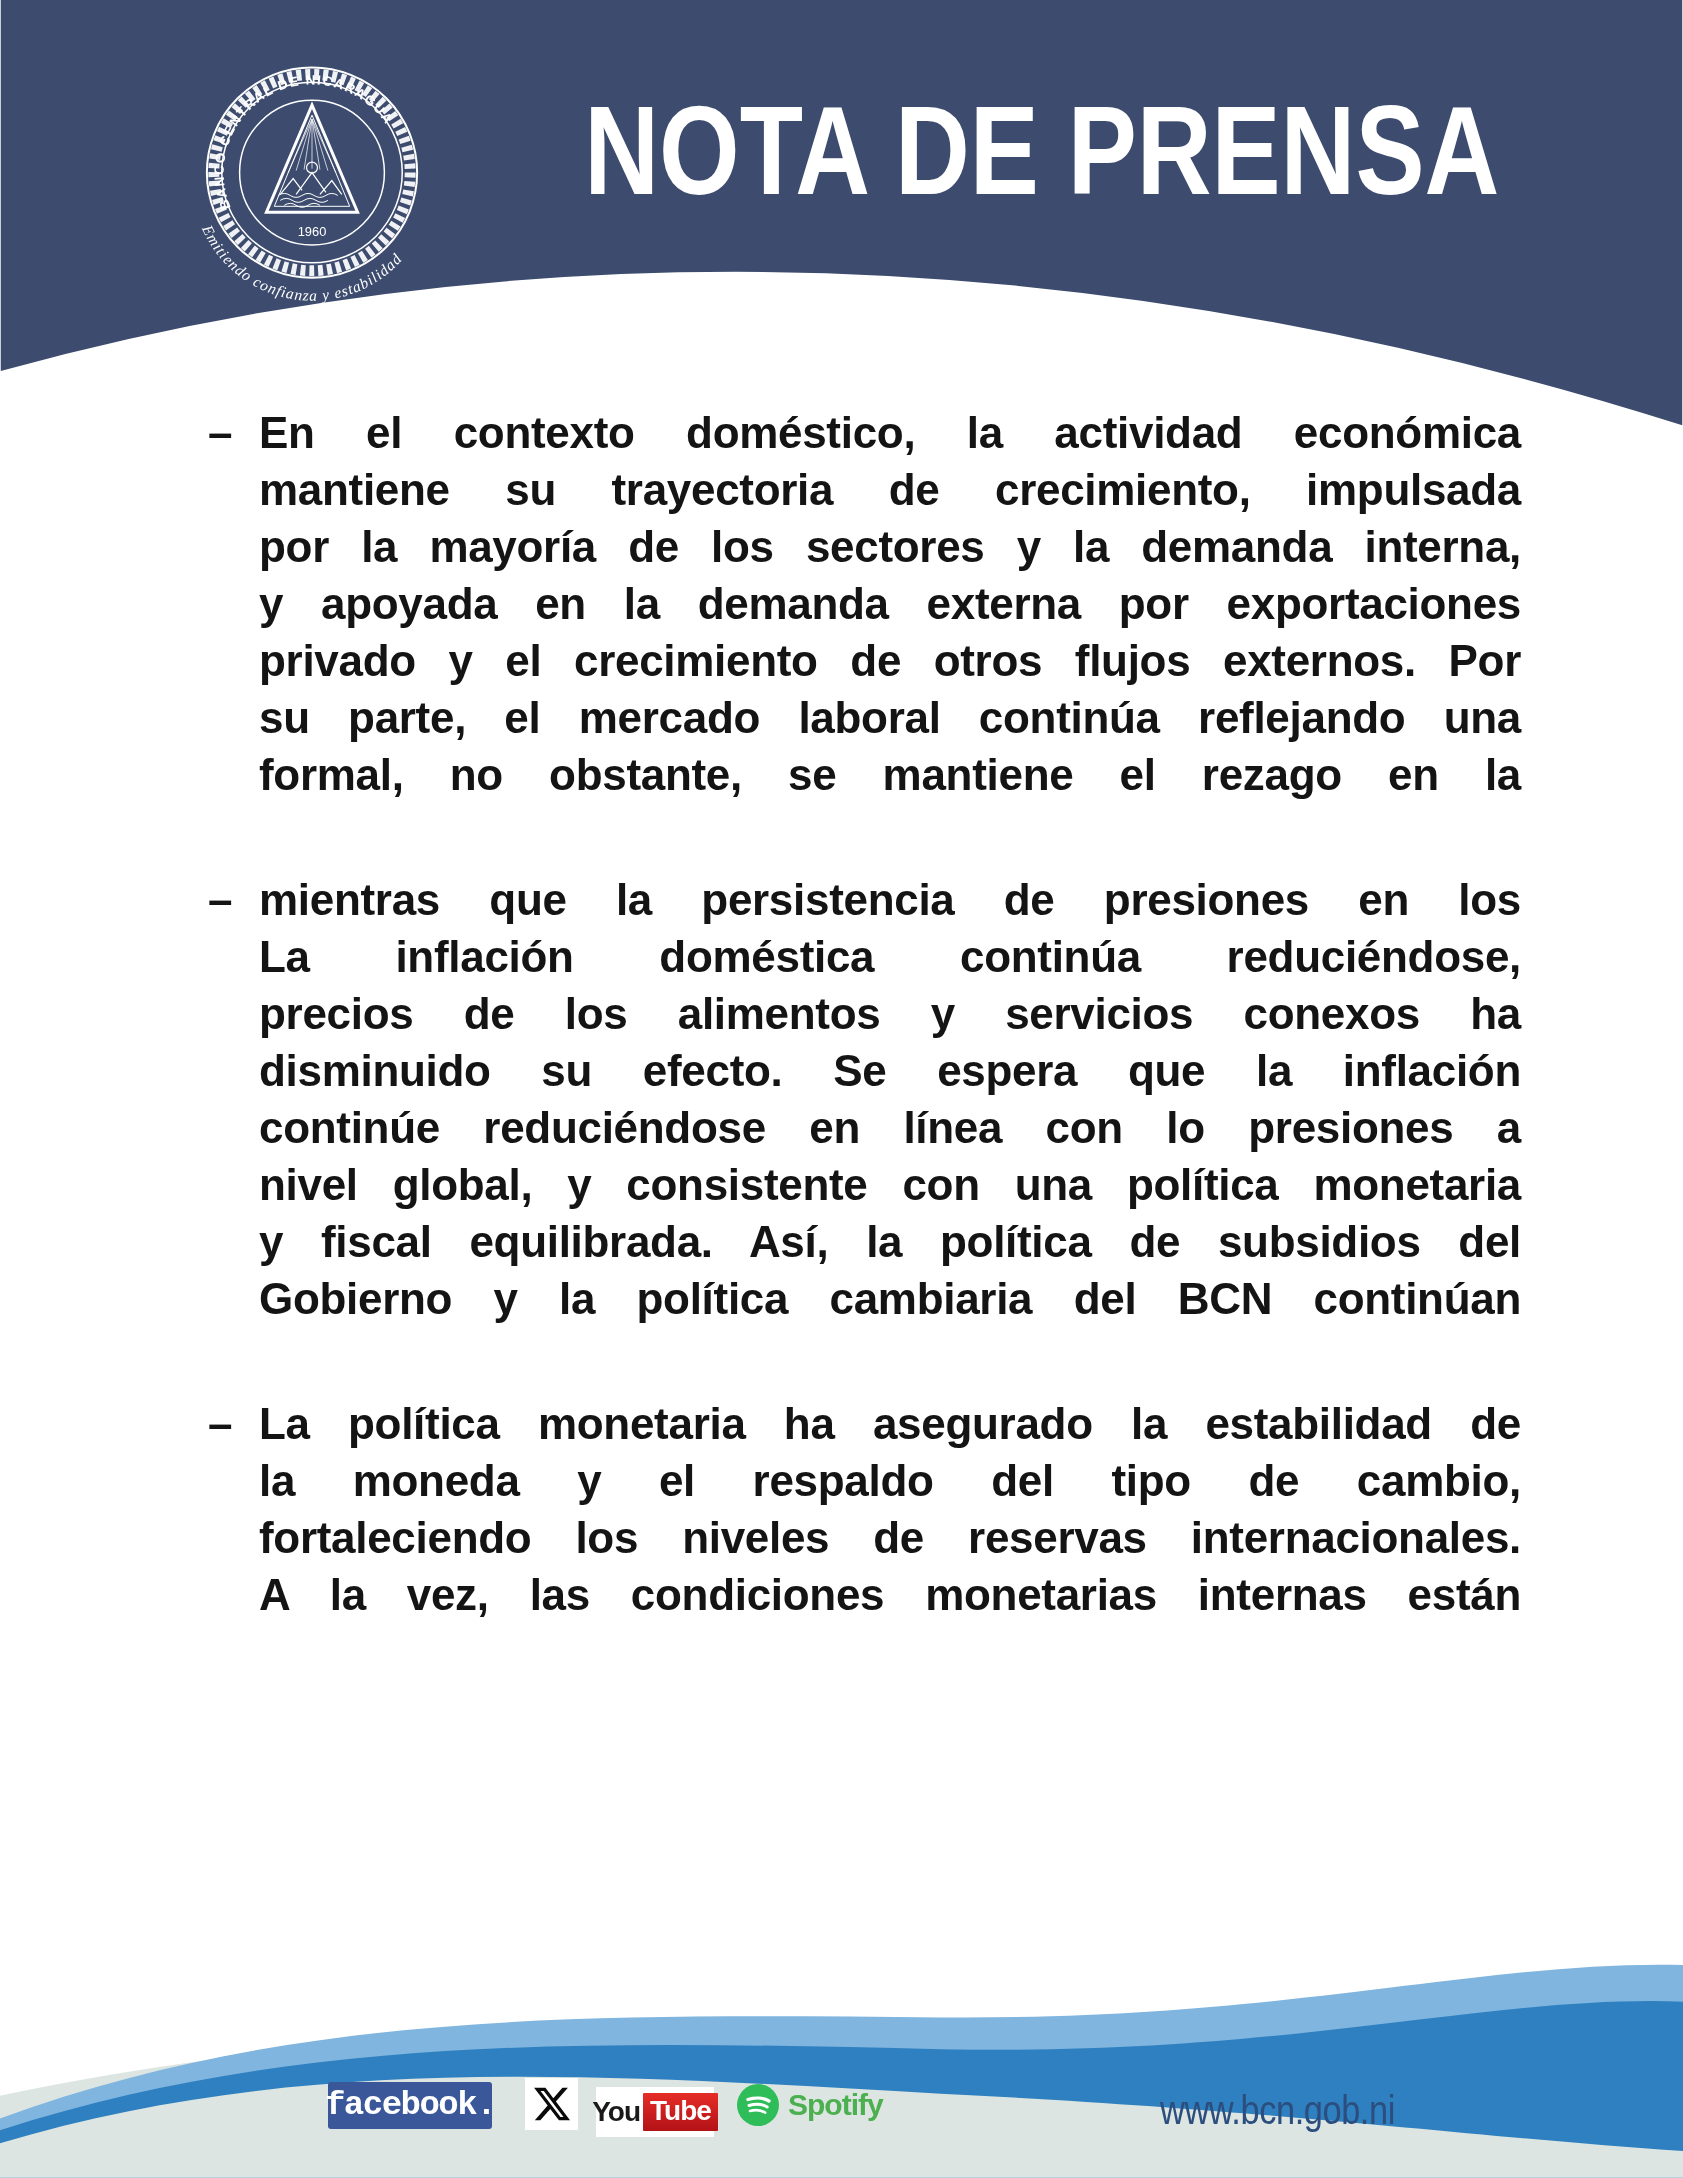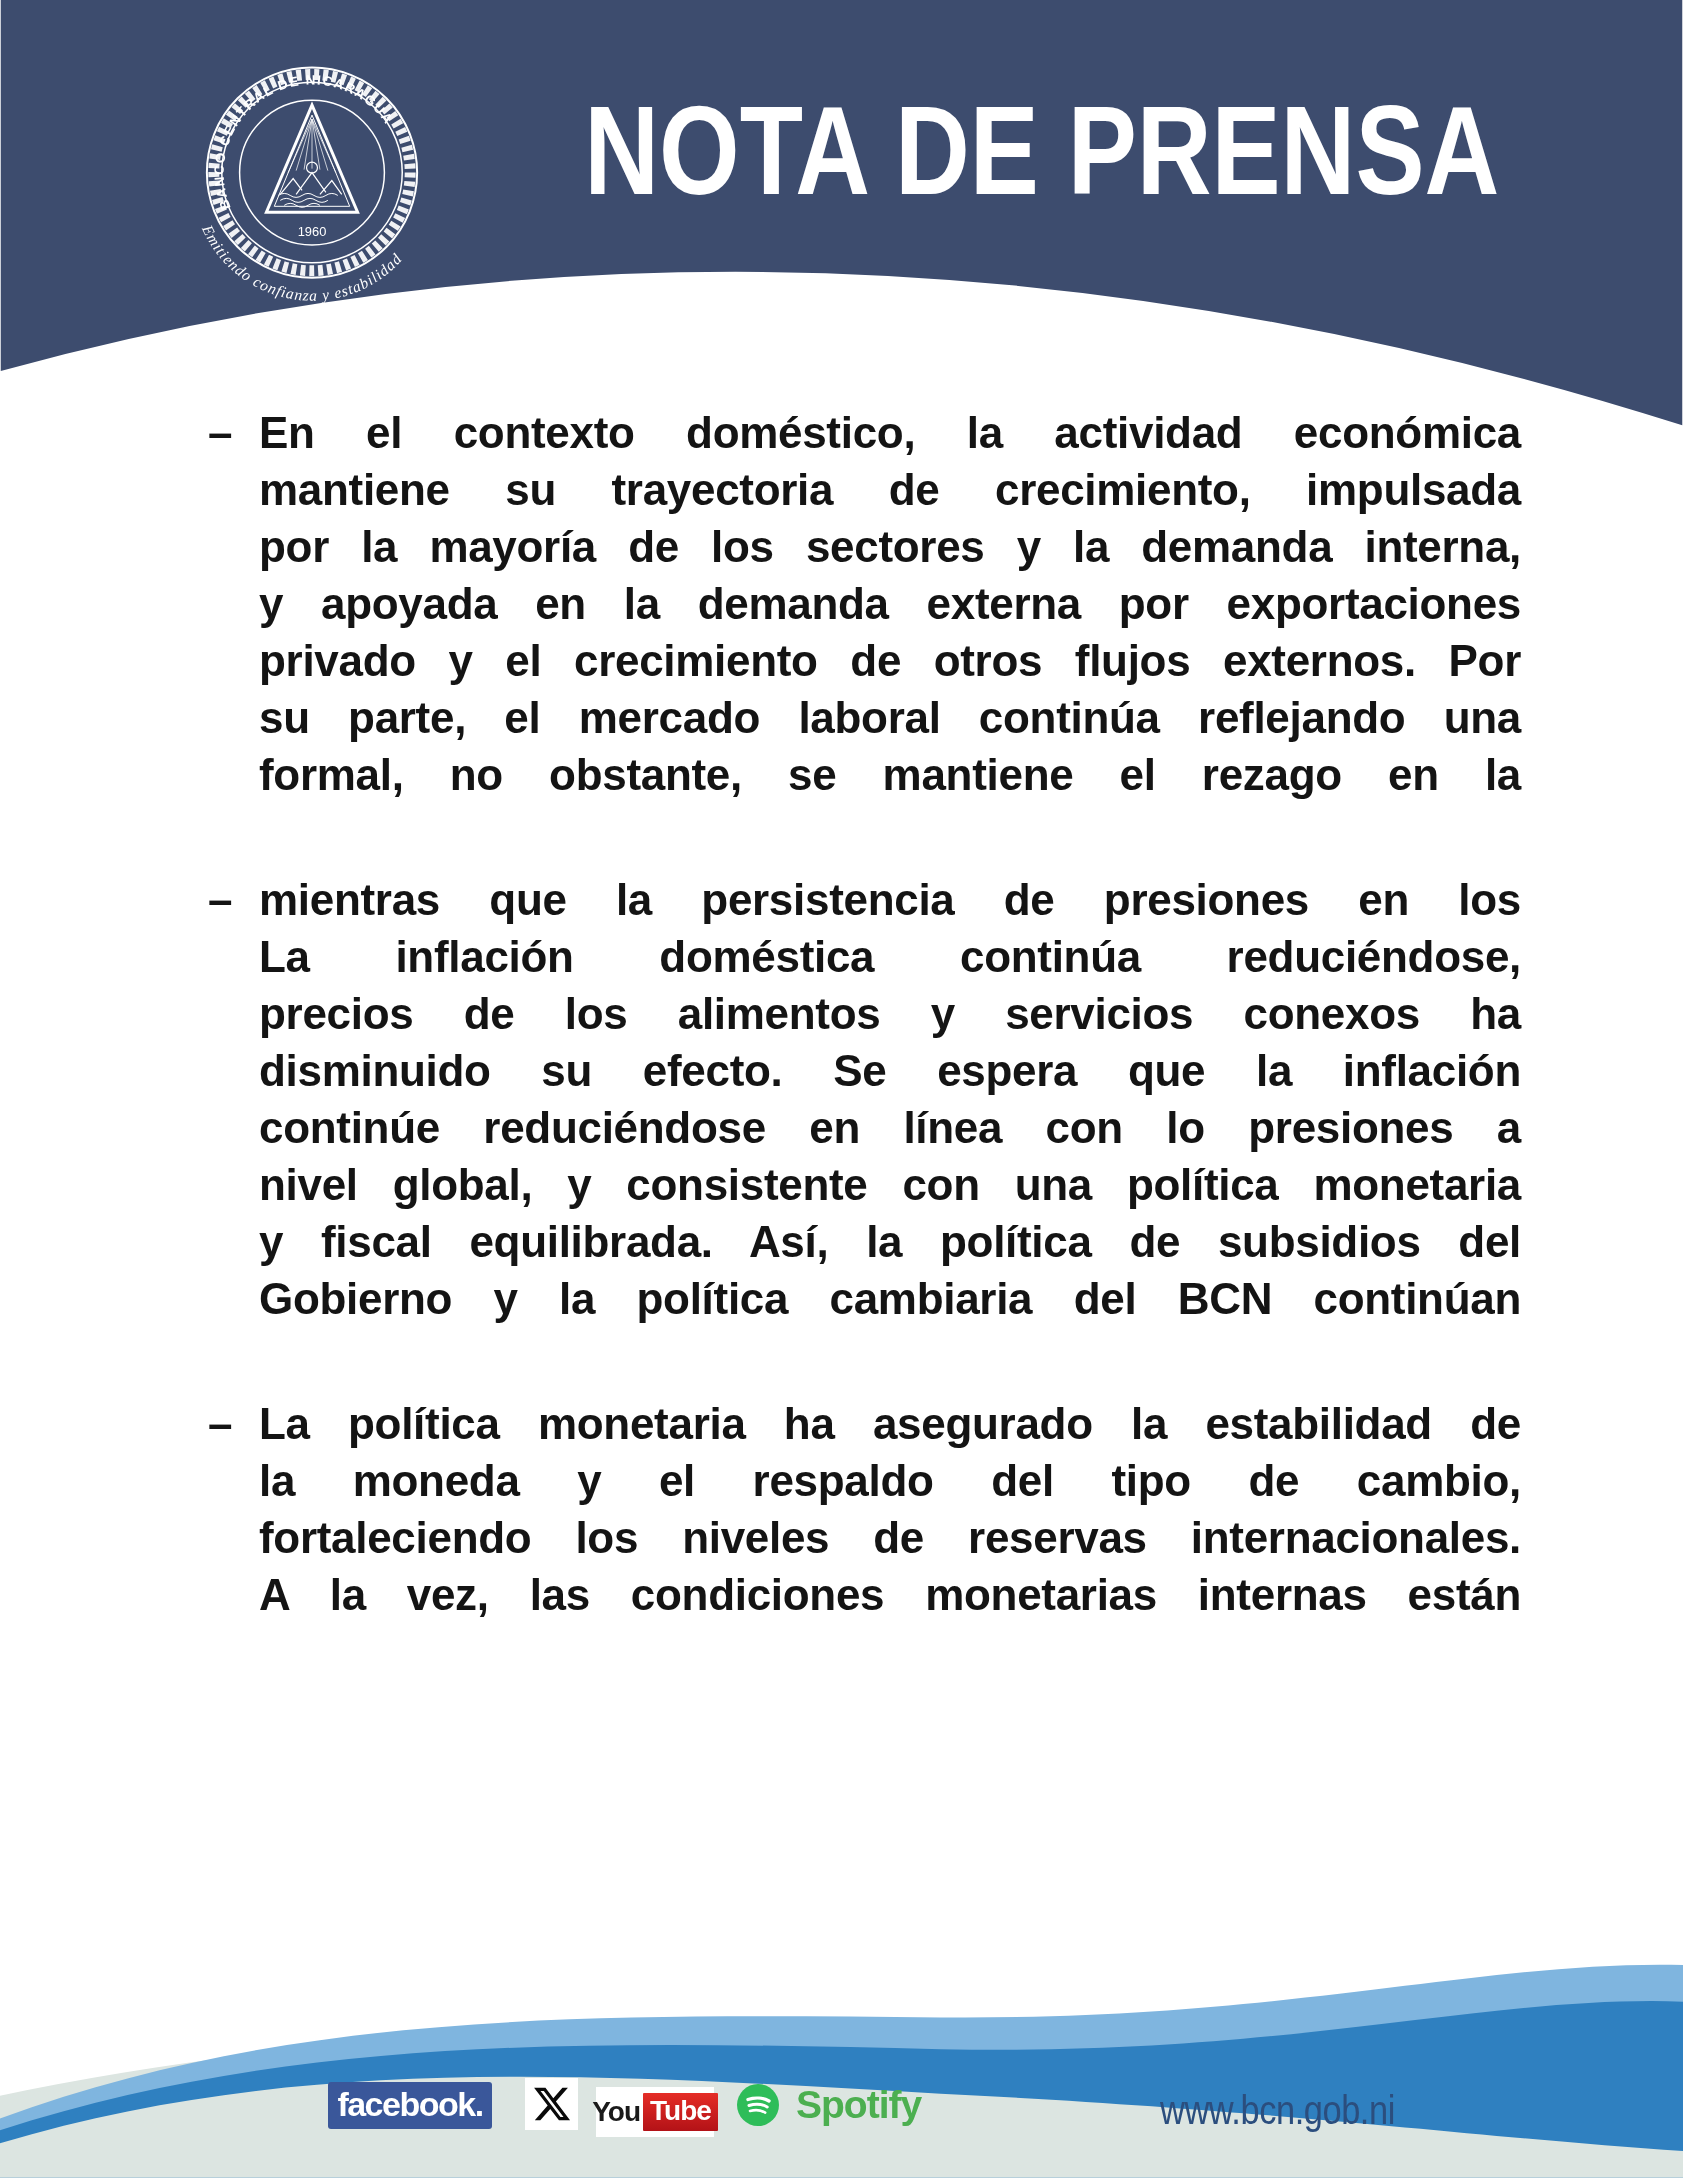--- a/index.html
+++ b/index.html
@@ -31,41 +31,42 @@
   .social-row{position:absolute;left:0;top:0;width:1683px;height:2178px;pointer-events:none;}
   .social-row > *{pointer-events:auto;}
   .fb-badge{
     position:absolute;left:328px;top:2082px;width:164px;height:47px;
     background:var(--facebook-blue,#3A579A);border-radius:3px;
     display:flex;align-items:center;justify-content:center;
   }
   .fb-badge span{
     color:#fff;font-weight:bold;font-size:34px;letter-spacing:-1.5px;
     transform:translateY(-1px);
+    font-family:Liberation Mono, monospace;
   }
   .x-badge{
     position:absolute;left:525px;top:2078px;width:53px;height:52px;background:#fff;
     display:flex;align-items:center;justify-content:center;
   }
   .yt-badge{
     position:absolute;left:596px;top:2079px;width:118px;height:50px;background:#fff;
     display:flex;align-items:center;justify-content:center;gap:3px;margin-top:8px;
   }
   .yt-you{color:#1a1a1a;font-weight:bold;font-size:28px;letter-spacing:-1px;}
   .yt-tube{
     background:linear-gradient(var(--youtube-red,#E52D27),#B31217);
     color:#fff;font-weight:bold;font-size:28px;letter-spacing:-1px;
     border-radius:1px;padding:2px 7px 4px 7px;
   }
   .spotify{
     position:absolute;left:737px;top:2081px;height:48px;
     display:flex;align-items:center;gap:9px;
   }
   .spotify-label{
-    color:var(--spotify-text-green,#4CAF50);font-weight:bold;font-size:39px;letter-spacing:-1px;margin-left:8px;
+    color:var(--spotify-text-green,#4CAF50);font-weight:bold;font-size:30px;letter-spacing:-1px;
   }
   .site-url{
     position:absolute;left:1160px;top:2088px;
     color:var(--url-color,#2B4E7E);font-size:40px;letter-spacing:-0.5px;
     transform:scaleX(0.86);transform-origin:left center;
   }
 </style>
 </head>
 <body style="--header-navy: #3D4C6E; --title-color: #FFFFFF; --body-text: #141414; --footer-light-blue: #7FB5DF; --footer-medium-blue: #2F80C0; --footer-gray: #DCE5E1; --facebook-blue: #3A579A; --youtube-red: #E52D27; --spotify-green: #2EBD59; --spotify-text-green: #4CAF50; --url-color: #2B4E7E;">
 

